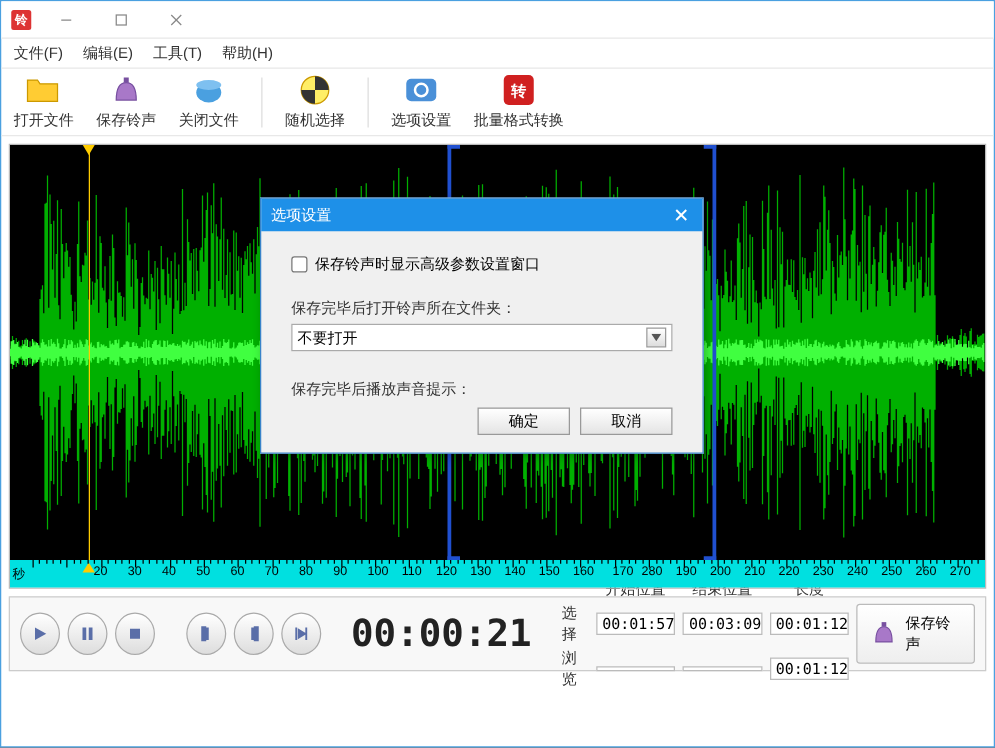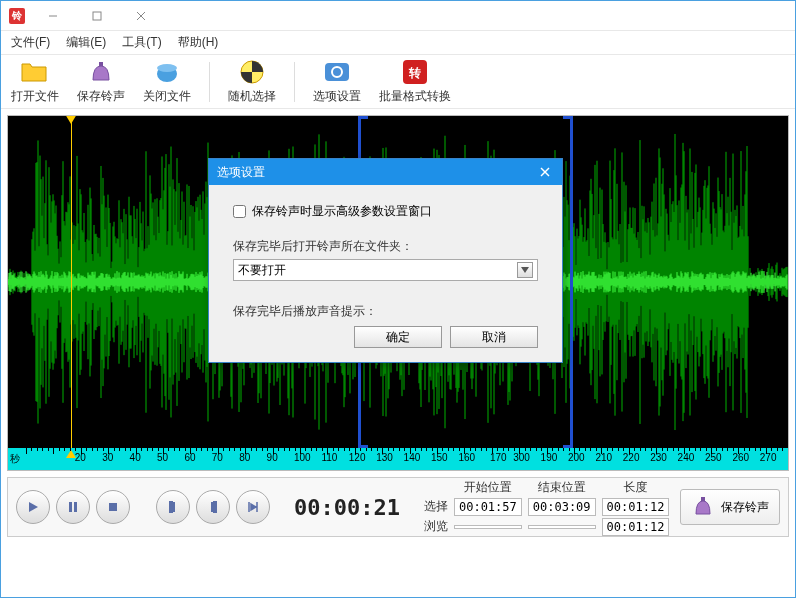--- a/index.html
+++ b/index.html
@@ -22,39 +22,39 @@
 .sel-left{left:350px;border-left:3px solid #2050d0}
 .sel-right{left:555px;border-right:3px solid #2050d0}
 .marker{position:absolute;top:-2px;width:0;height:0;border-left:6px solid transparent;border-right:6px solid transparent;border-top:10px solid #ffcc00}
 .marker-line{position:absolute;top:0;width:1px;height:100%;background:#ffcc00}
 .ruler{height:22px;background:#00e0e0;position:relative;overflow:hidden}
 .ruler .rlabel{position:absolute;top:4px;font-size:10px;color:#000}
 .ruler .tick{position:absolute;top:0;width:1px;height:6px;background:#000}
 .ruler .rmark{position:absolute;top:2px;width:0;height:0;border-left:5px solid transparent;border-right:5px solid transparent;border-bottom:8px solid #ffcc00}
 .bottombar{height:60px;margin:6px;display:flex;align-items:center;gap:6px;padding:4px 8px;border:1px solid #ccc;background:#f8f8f8}
 .pbtn{width:34px;height:34px;border-radius:50%;background:linear-gradient(#fff,#ddd);border:1px solid #aaa;display:flex;align-items:center;justify-content:center;color:#5a6ea8}
-.timedisp{font-size:22px;font-weight:bold;color:#222;margin:0 18px;font-family:monospace}
+.timedisp{font-size:30px;font-weight:bold;color:#222;margin:0 18px;font-family:monospace}
 .posgrid{display:grid;grid-template-columns:auto auto auto auto;gap:2px 6px;font-size:11px;align-items:center}
 .posgrid .hdr{text-align:center;color:#333}
 .posgrid .lbl{color:#333}
 .posgrid .val{border:1px solid #bbb;padding:1px 4px;background:#fff;font-family:monospace;min-width:54px;text-align:center}
 .savebtn{margin-left:auto;display:flex;align-items:center;gap:6px;border:1px solid #bbb;background:linear-gradient(#fff,#eee);padding:6px 10px;border-radius:3px}
 .savebtn .sico{width:24px;height:22px}
 
 .dialog{position:absolute;left:208px;top:158px;width:355px;background:#f0f0f0;border:1px solid #3883c9;box-shadow:2px 2px 8px rgba(0,0,0,.3)}
 .dlg-title{height:26px;background:#1e90e8;color:#fff;display:flex;align-items:center;padding:0 8px;justify-content:space-between}
 .dlg-close{width:18px;height:18px;display:flex;align-items:center;justify-content:center}
 .dlg-body{padding:18px 24px 14px}
 .chk{display:flex;align-items:center;gap:6px;margin-bottom:18px}
 .chk input{width:13px;height:13px}
 .fld-lbl{margin-bottom:4px;color:#333}
 .sel{width:100%;height:22px;border:1px solid #aaa;background:#fff;padding:0 4px;margin-bottom:22px;display:flex;align-items:center;justify-content:space-between}
 .sel .arrow{width:16px;height:16px;background:linear-gradient(#fff,#ddd);border:1px solid #999;display:flex;align-items:center;justify-content:center}
 .dlg-btns{display:flex;justify-content:flex-end;gap:8px;margin-top:6px}
-.dlg-btns button{width:88px;height:22px;border:1px solid #999;background:linear-gradient(#fff,#e4e4e4)}
+.dlg-btns button{width:74px;height:22px;border:1px solid #999;background:linear-gradient(#fff,#e4e4e4)}
 </style>
 </head>
 <body>
 
 <div class="titlebar">
   <div class="appicon">铃</div>
   <div class="winbtns">
     <div class="winbtn">
         <svg viewBox="0 0 10 10">
           <line x1="1" y1="5" x2="9" y2="5" stroke="#888" stroke-width="1"></line>
@@ -255,21 +255,21 @@
       <div class="tick" style="left: 467.36px; height: 3px;"></div>
       <div class="tick" style="left: 472.84px; height: 3px;"></div>
       <div class="tick" style="left: 478.32px; height: 3px;"></div>
       <div class="tick" style="left: 483.8px;"></div>
       <span class="rlabel" style="left: 482px;">170</span>
       <div class="tick" style="left: 489.28px; height: 3px;"></div>
       <div class="tick" style="left: 494.76px; height: 3px;"></div>
       <div class="tick" style="left: 500.24px; height: 3px;"></div>
       <div class="tick" style="left: 505.72px; height: 3px;"></div>
       <div class="tick" style="left: 511.2px;"></div>
-      <span class="rlabel" style="left: 505.2px;">300</span>
+      <span class="rlabel" style="left: 505.2px;">280</span>
       <div class="tick" style="left: 516.68px; height: 3px;"></div>
       <div class="tick" style="left: 522.16px; height: 3px;"></div>
       <div class="tick" style="left: 527.64px; height: 3px;"></div>
       <div class="tick" style="left: 533.12px; height: 3px;"></div>
       <div class="tick" style="left: 538.6px;"></div>
       <span class="rlabel" style="left: 532.6px;">190</span>
       <div class="tick" style="left: 544.08px; height: 3px;"></div>
       <div class="tick" style="left: 549.56px; height: 3px;"></div>
       <div class="tick" style="left: 555.04px; height: 3px;"></div>
       <div class="tick" style="left: 560.52px; height: 3px;"></div>

